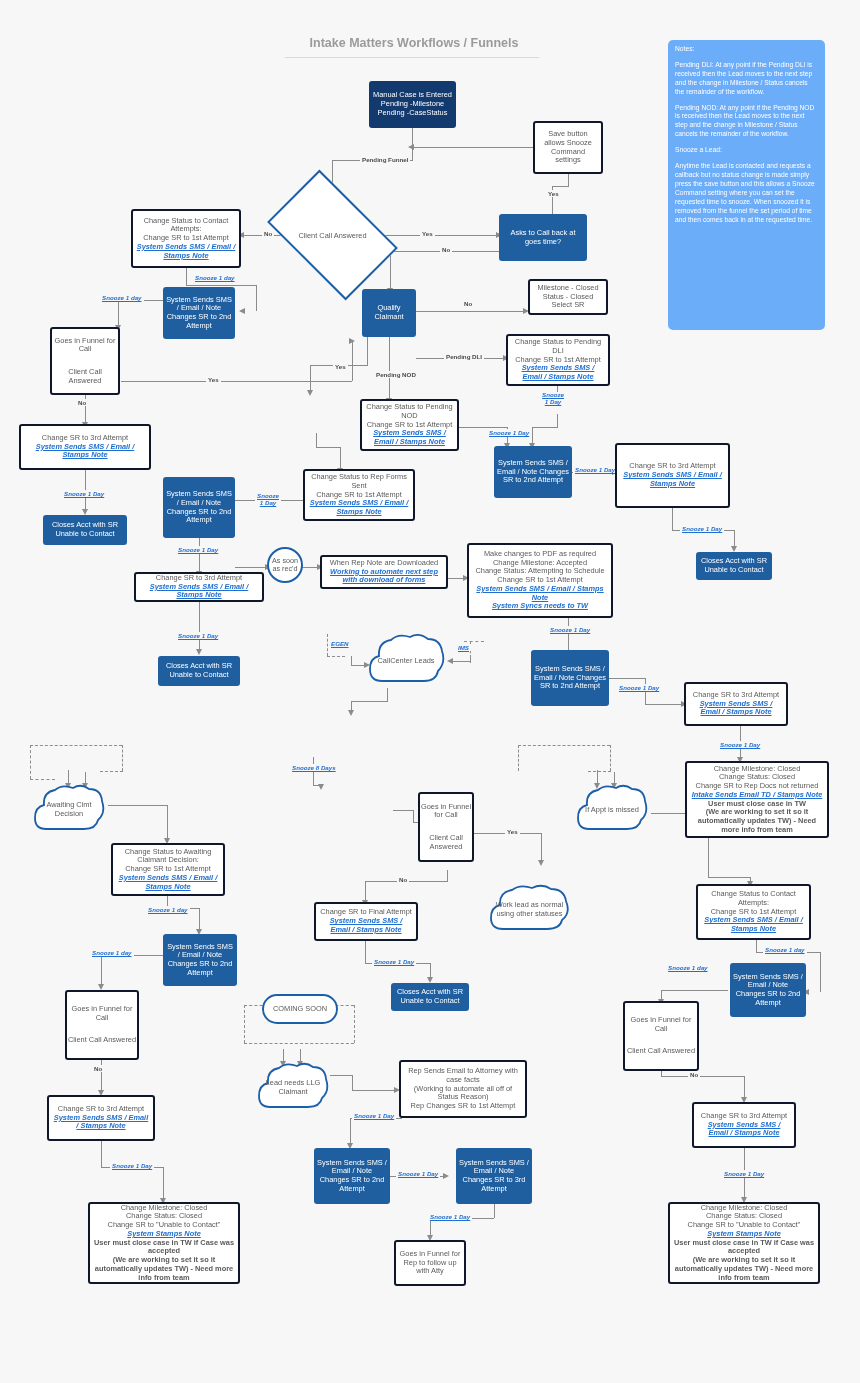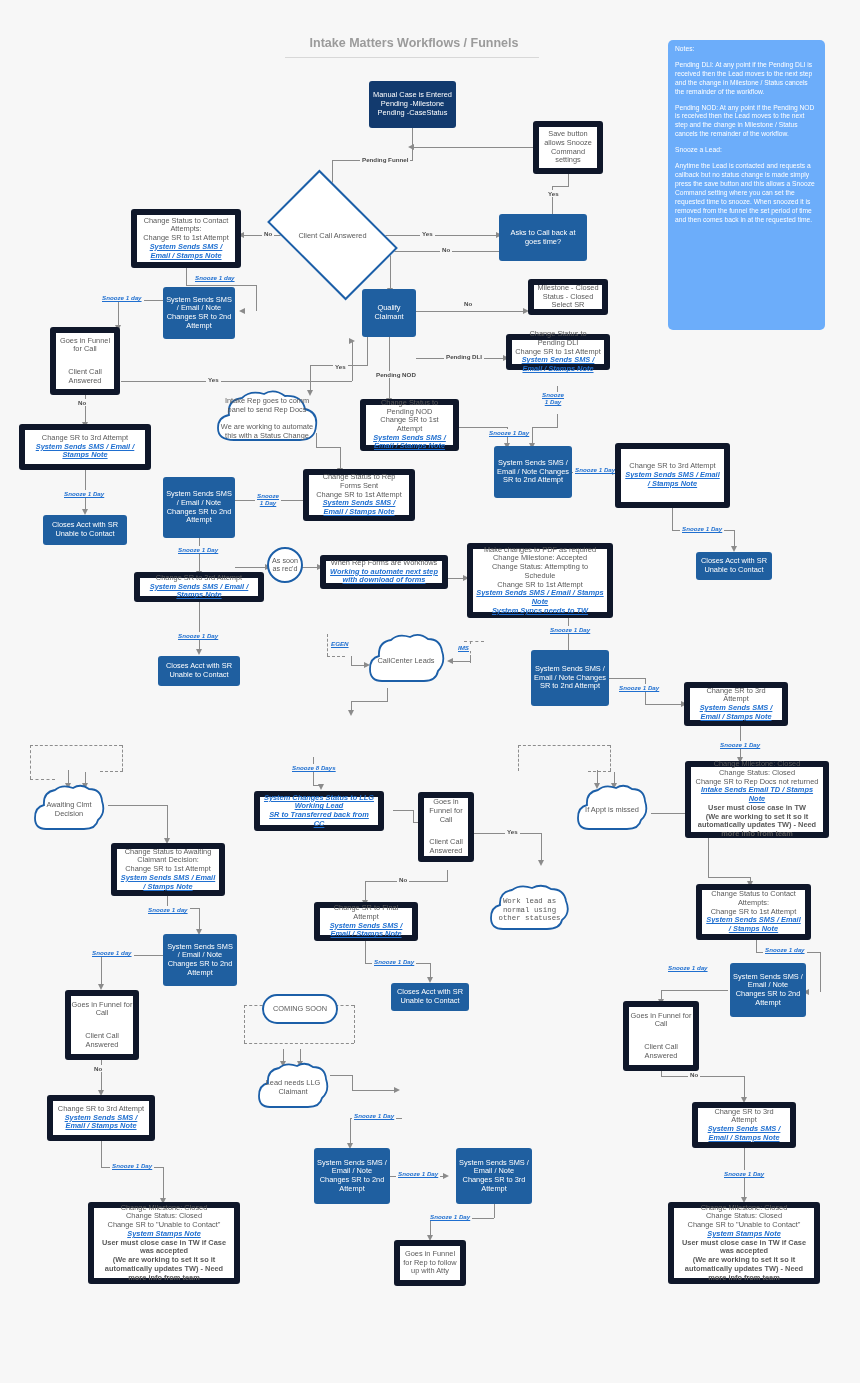--- a/index.html
+++ b/index.html
@@ -6,21 +6,21 @@
   html,body{margin:0;padding:0;background:#f7f7f7;}
   body{font-family:"Liberation Sans",sans-serif;}
   #canvas{position:relative;width:860px;height:1383px;background:#f7f7f7;overflow:hidden;}
 
   
   .node{position:absolute;box-sizing:border-box;display:flex;align-items:center;
         justify-content:center;text-align:center;line-height:1.18;}
   .node .txt{width:100%;padding:2px 3px;}
 
   
-  .box-white{background:#ffffff;border:6px solid #0f172a;border-radius:3px;
+  .box-white{background:#ffffff;border:2px solid #0f172a;border-radius:3px;
              color:#5a5a5a;font-size:7.4px;}
   
   .box-blue{background:#1f5fa0;border:0;border-radius:3px;color:#ffffff;font-size:7.4px;}
   .box-navy{background:#123a6e;border:0;border-radius:3px;color:#ffffff;font-size:7.4px;}
   
   .box-round{background:#ffffff;border:2px solid #1c5fa8;border-radius:26px;
              color:#5a5a5a;font-size:7.4px;}
   
   .box-circle{background:#ffffff;border:2px solid #1c5fa8;border-radius:50%;
               color:#5a5a5a;font-size:7.2px;}
@@ -431,38 +431,27 @@
   </div>
 
   <div class="node box-blue" style="left:362px;top:289px;width:54px;height:48px;">
     <div class="txt">Qualify Claimant</div>
   </div>
 
   <div class="node box-white" style="left:528px;top:279px;width:80px;height:36px;">
     <div class="txt">Milestone - Closed<br>Status - Closed<br>Select SR</div>
   </div>
 
-  <div class="node box-white" style="left:506px;top:334px;width:104px;height:36px;">
+  <div class="node box-white" style="left:506px;top:334px;width:104px;height:52px;">
     <div class="txt">
       <span>Change Status to Pending DLI<br>Change SR to 1st Attempt</span><br>
       <span class="em">System Sends SMS / Email / Stamps Note</span>
     </div>
   </div>
 
-  <div class="cloud" style="left:212px;top:390px;width:110px;height:58px;">
-    <svg viewBox="0 0 110 58" preserveAspectRatio="none">
-      <path d="M22,50 Q6,50 6,38 Q6,27 17,25 Q15,10 30,8 Q38,0 52,4 Q62,-2 73,6 Q90,5 93,19 Q106,22 104,36 Q103,50 88,50 Z" fill="#ffffff" stroke="#1c5fa8" stroke-width="1.8"></path>
-    </svg>
-    <div class="clabel">
-      <div>
-        <span>Intake Rep goes to comm panel to send Rep Docs</span><br><br>
-        <span>We are working to automate this with a Status Change</span>
-      </div>
-    </div>
-  </div>
 
   <div class="node box-white" style="left:360px;top:399px;width:99px;height:52px;">
     <div class="txt">
       <span>Change Status to Pending NOD<br>Change SR to 1st Attempt</span><br>
       <span class="em">System Sends SMS / Email / Stamps Note</span>
     </div>
   </div>
 
   <div class="node box-white" style="left:303px;top:469px;width:112px;height:52px;">
     <div class="txt">
@@ -500,21 +489,21 @@
   <div class="node box-blue" style="left:696px;top:552px;width:76px;height:28px;">
     <div class="txt">Closes Acct with SR Unable to Contact</div>
   </div>
 
   <div class="node box-circle" style="left:267px;top:547px;width:36px;height:36px;">
     <div class="txt">As soon as rec'd</div>
   </div>
 
   <div class="node box-white" style="left:320px;top:555px;width:128px;height:34px;">
     <div class="txt">
-      <span>When Rep Forms are Workflows</span><br>
+      <span>When Rep Note are Downloaded</span><br>
       <span class="em">Working to automate next step with download of forms</span>
     </div>
   </div>
 
   <div class="node box-white" style="left:467px;top:543px;width:146px;height:75px;">
     <div class="txt">
       <span>Make changes to PDF as required<br>Change Milestone: Accepted<br>Change Status: Attempting to Schedule<br>Change SR to 1st Attempt</span><br>
       <span class="em">System Sends SMS / Email / Stamps Note</span><br>
       <span class="em">System Syncs needs to TW</span>
     </div>
@@ -532,32 +521,27 @@
   </div>
 
   <div class="cloud" style="left:366px;top:633px;width:80px;height:56px;">
     <svg viewBox="0 0 80 56" preserveAspectRatio="none">
       <path d="M16,48 Q4,48 4,36 Q4,25 13,23 Q12,9 25,7 Q32,0 44,4 Q53,-1 62,6 Q74,6 76,18 Q80,30 72,38 Q70,48 58,48 Z" fill="#ffffff" stroke="#1c5fa8" stroke-width="1.8"></path>
     </svg>
     <div class="clabel">CallCenter Leads</div>
   </div>
 
 
-  <div class="node box-white" style="left:254px;top:791px;width:130px;height:40px;">
-    <div class="txt">
-      <span class="em">System Changes Status to LLG Working Lead<br>SR to Transferred back from CC</span>
-    </div>
-  </div>
 
   <div class="node box-white" style="left:418px;top:792px;width:56px;height:70px;flex-direction:column;">
     <div class="txt">Goes in Funnel for Call</div>
     <div class="txt" style="margin-top:10px;">Client Call Answered</div>
   </div>
 
-  <div class="cloud" style="left:487px;top:884px;width:85px;height:52px;font-family:Liberation Mono, monospace;">
+  <div class="cloud" style="left:487px;top:884px;width:85px;height:52px;">
     <svg viewBox="0 0 85 52" preserveAspectRatio="none">
       <path d="M16,45 Q4,45 4,34 Q4,23 13,21 Q12,8 25,6 Q33,0 45,4 Q55,-1 64,5 Q77,5 79,17 Q84,29 75,36 Q73,45 60,45 Z" fill="#ffffff" stroke="#1c5fa8" stroke-width="1.8"></path>
     </svg>
     <div class="clabel">Work lead as normal using other statuses</div>
   </div>
 
   <div class="node box-white" style="left:314px;top:902px;width:104px;height:39px;">
     <div class="txt">
       <span>Change SR to Final Attempt</span><br>
       <span class="em">System Sends SMS / Email / Stamps Note</span>
@@ -610,20 +594,23 @@
     </div>
   </div>
 
   <div class="cloud" style="left:256px;top:1062px;width:74px;height:52px;">
     <svg viewBox="0 0 74 52" preserveAspectRatio="none">
       <path d="M14,45 Q3,45 3,34 Q3,23 12,21 Q11,8 23,6 Q30,0 41,4 Q49,-1 57,5 Q69,5 70,17 Q74,29 66,36 Q64,45 52,45 Z" fill="#ffffff" stroke="#1c5fa8" stroke-width="1.8"></path>
     </svg>
     <div class="clabel">Lead needs LLG Claimant</div>
   </div>
 
+  <div class="node box-white" style="left:399px;top:1060px;width:128px;height:58px;">
+    <div class="txt">Rep Sends Email to Attorney with case facts<br>(Working to automate all off of Status Reason)<br>Rep Changes SR to 1st Attempt</div>
+  </div>
 
   <div class="node box-blue" style="left:314px;top:1148px;width:76px;height:56px;">
     <div class="txt">System Sends SMS / Email / Note Changes SR to 2nd Attempt</div>
   </div>
 
   <div class="node box-blue" style="left:456px;top:1148px;width:76px;height:56px;">
     <div class="txt">System Sends SMS / Email / Note Changes SR to 3rd Attempt</div>
   </div>
 
   <div class="node box-white" style="left:394px;top:1240px;width:72px;height:46px;">

